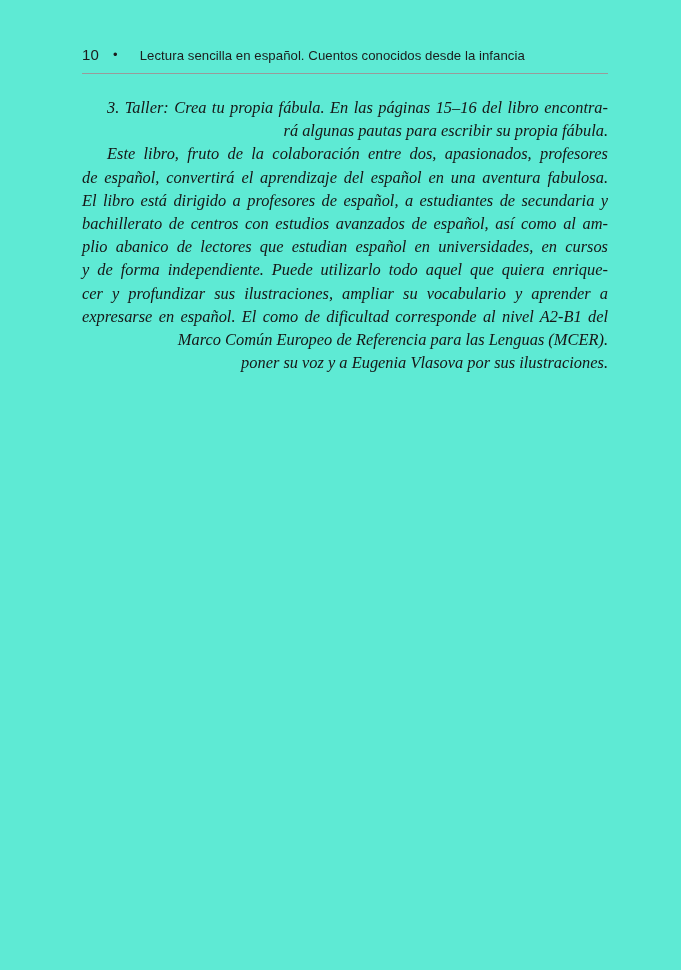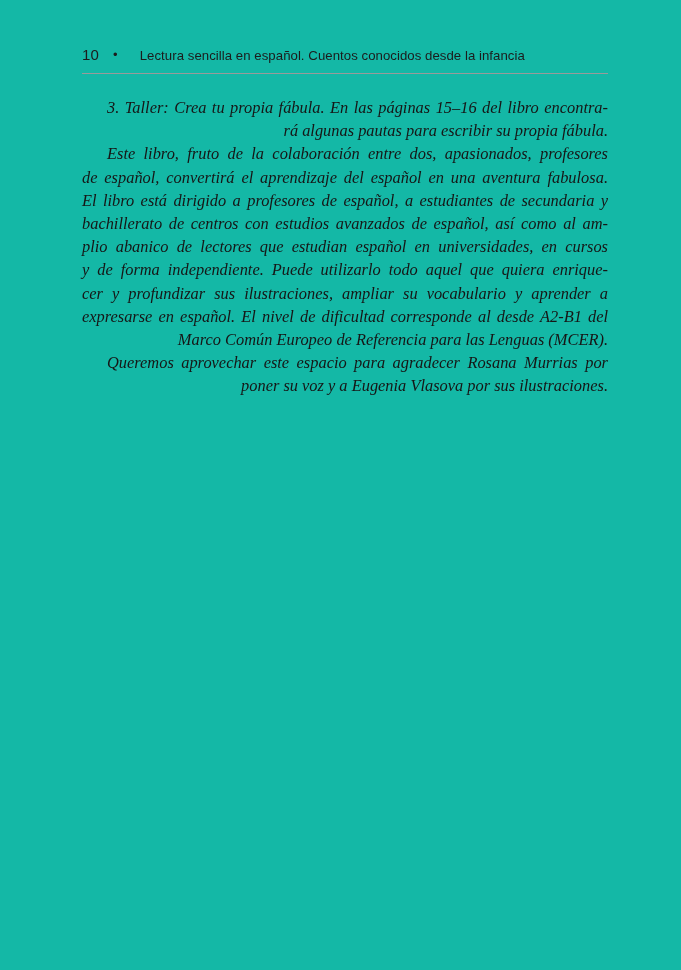--- a/index.html
+++ b/index.html
@@ -12,21 +12,21 @@
     height: 970px;
     position: relative;
     font-family: "Liberation Serif", "DejaVu Serif", serif;
     color: #161616;
     overflow: hidden;
   }
 
   .page {
     position: absolute;
     inset: 0;
-    background: #14b8a6;
+    background: #5eead4;
   }
 
   
   .running-head {
     position: absolute;
     left: 82px;
     top: 46px;
     width: 526px;
     height: 22px;
     display: flex;
@@ -119,24 +119,23 @@
     </p>
 
     <p class="para">
       <span class="ln just indent">Este libro, fruto de la colaboración entre dos, apasionados, profesores</span>
       <span class="ln just">de español, convertirá el aprendizaje del español en una aventura fabulosa.</span>
       <span class="ln just">El libro está dirigido a profesores de español, a estudiantes de secundaria y</span>
       <span class="ln just">bachillerato de centros con estudios avanzados de español, así como al am-</span>
       <span class="ln just">plio abanico de lectores que estudian español en universidades, en cursos</span>
       <span class="ln just">y de forma independiente. Puede utilizarlo todo aquel que quiera enrique-</span>
       <span class="ln just">cer y profundizar sus ilustraciones, ampliar su vocabulario y aprender a</span>
-      <span class="ln just">expresarse en español. El nivel de dificultad corresponde al desde A2-B1 del</span>
+      <span class="ln just">expresarse en español. El como de dificultad corresponde al nivel A2-B1 del</span>
       <span class="ln last">Marco Común Europeo de Referencia para las Lenguas (MCER).</span>
     </p>
 
     <p class="para">
-      <span class="ln just indent">Queremos aprovechar este espacio para agradecer Rosana Murrias por</span>
       <span class="ln last">poner su voz y a Eugenia Vlasova por sus ilustraciones.</span>
     </p>
 
   </div>
 
 </div>
 
 </body></html>

